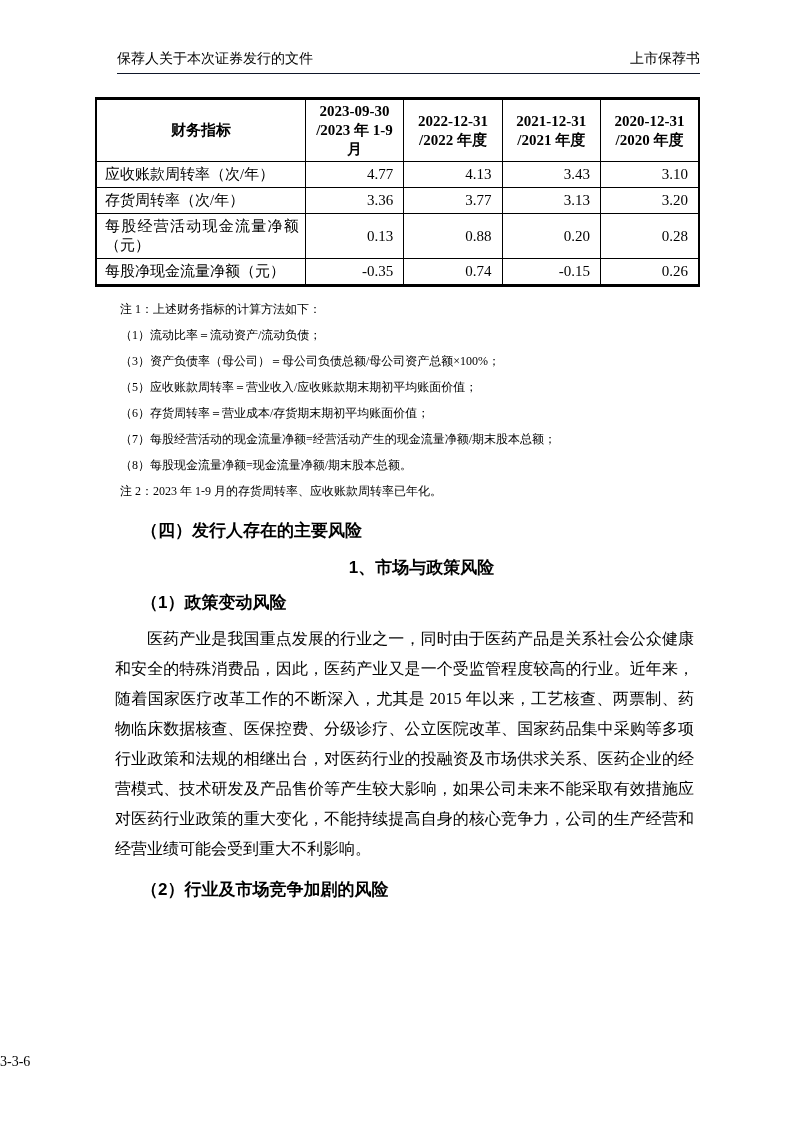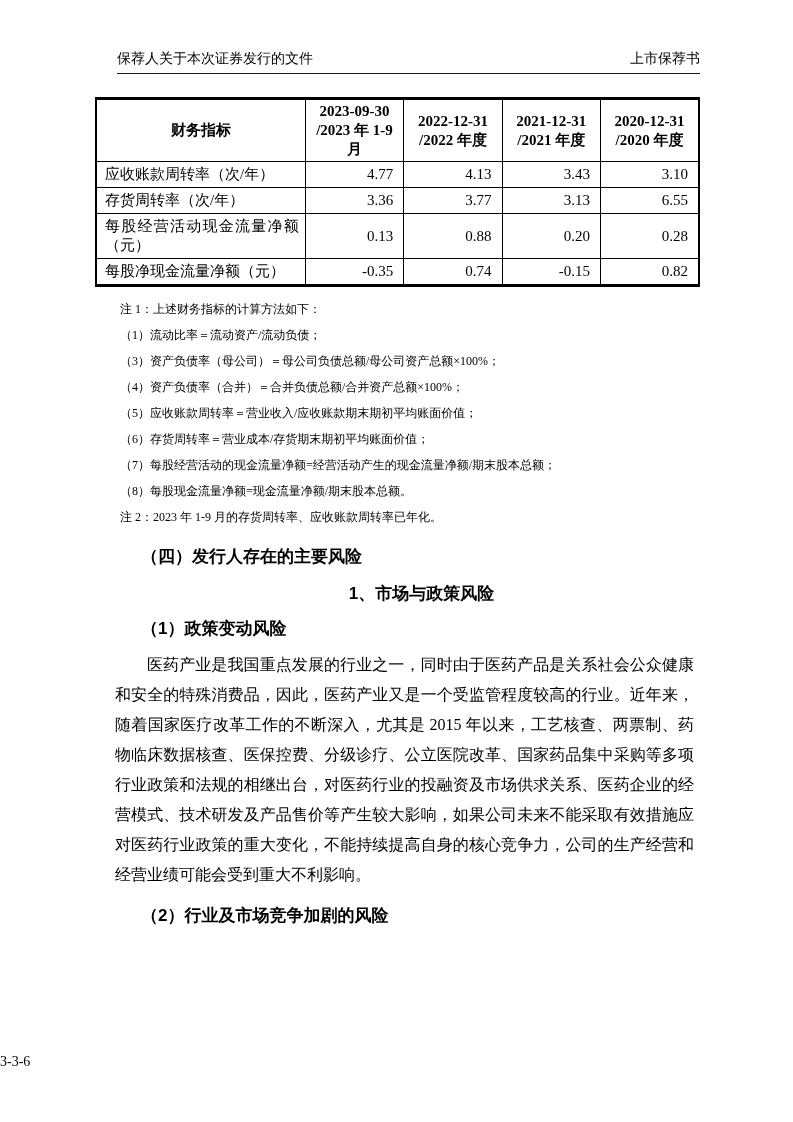--- a/index.html
+++ b/index.html
@@ -91,44 +91,43 @@
         <td class="num">4.77</td>
         <td class="num">4.13</td>
         <td class="num">3.43</td>
         <td class="num">3.10</td>
       </tr>
       <tr>
         <td class="lbl">存货周转率（次/年）</td>
         <td class="num">3.36</td>
         <td class="num">3.77</td>
         <td class="num">3.13</td>
-        <td class="num">6.55</td>
+        <td class="num">3.20</td>
       </tr>
       <tr>
         <td class="lbl" style="height:40px;">每股经营活动现金流量净额（元）</td>
         <td class="num">0.13</td>
         <td class="num">0.88</td>
         <td class="num">0.20</td>
         <td class="num">0.28</td>
       </tr>
       <tr>
         <td class="lbl">每股净现金流量净额（元）</td>
         <td class="num">-0.35</td>
         <td class="num">0.74</td>
         <td class="num">-0.15</td>
-        <td class="num">0.82</td>
+        <td class="num">0.26</td>
       </tr>
     </tbody>
   </table>
 
   <div class="notes">
     <p>注 1：上述财务指标的计算方法如下：</p>
     <p>（1）流动比率＝流动资产/流动负债；</p>
     <p>（3）资产负债率（母公司）＝母公司负债总额/母公司资产总额×100%；</p>
-    <p>（4）资产负债率（合并）＝合并负债总额/合并资产总额×100%；</p>
     <p>（5）应收账款周转率＝营业收入/应收账款期末期初平均账面价值；</p>
     <p>（6）存货周转率＝营业成本/存货期末期初平均账面价值；</p>
     <p>（7）每股经营活动的现金流量净额=经营活动产生的现金流量净额/期末股本总额；</p>
     <p>（8）每股现金流量净额=现金流量净额/期末股本总额。</p>
     <p>注 2：2023 年 1-9 月的存货周转率、应收账款周转率已年化。</p>
   </div>
 
   <div class="h-l1">（四）发行人存在的主要风险</div>
   <div class="h-l2">1、市场与政策风险</div>
   <div class="h-l3">（1）政策变动风险</div>

